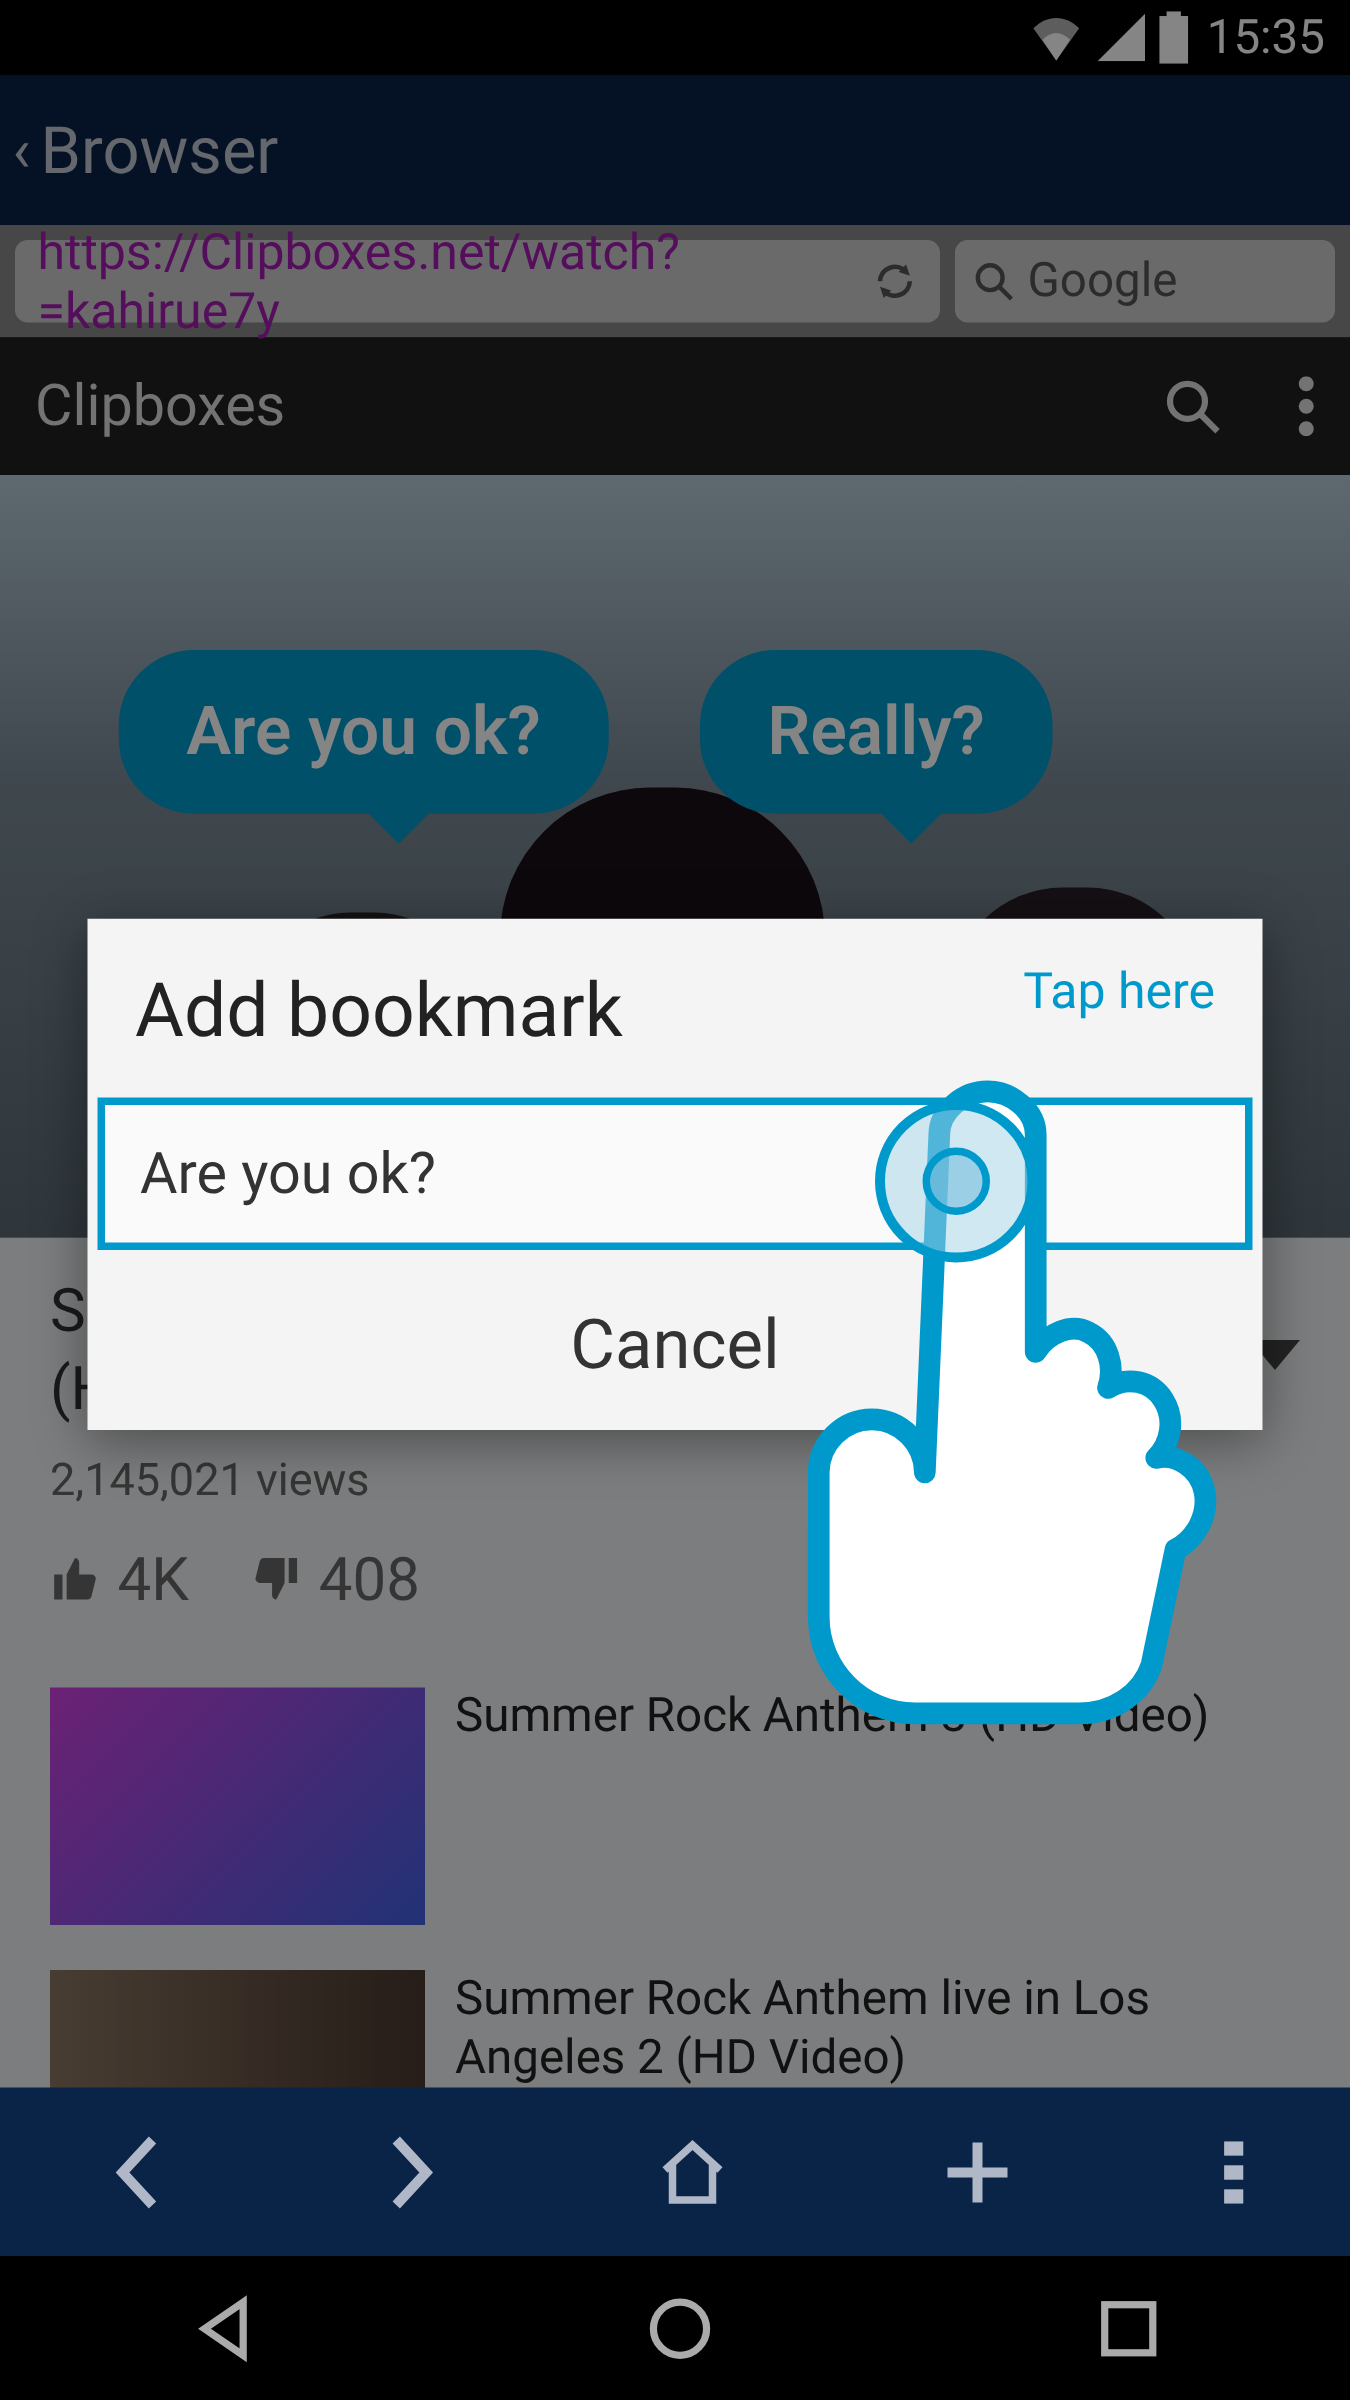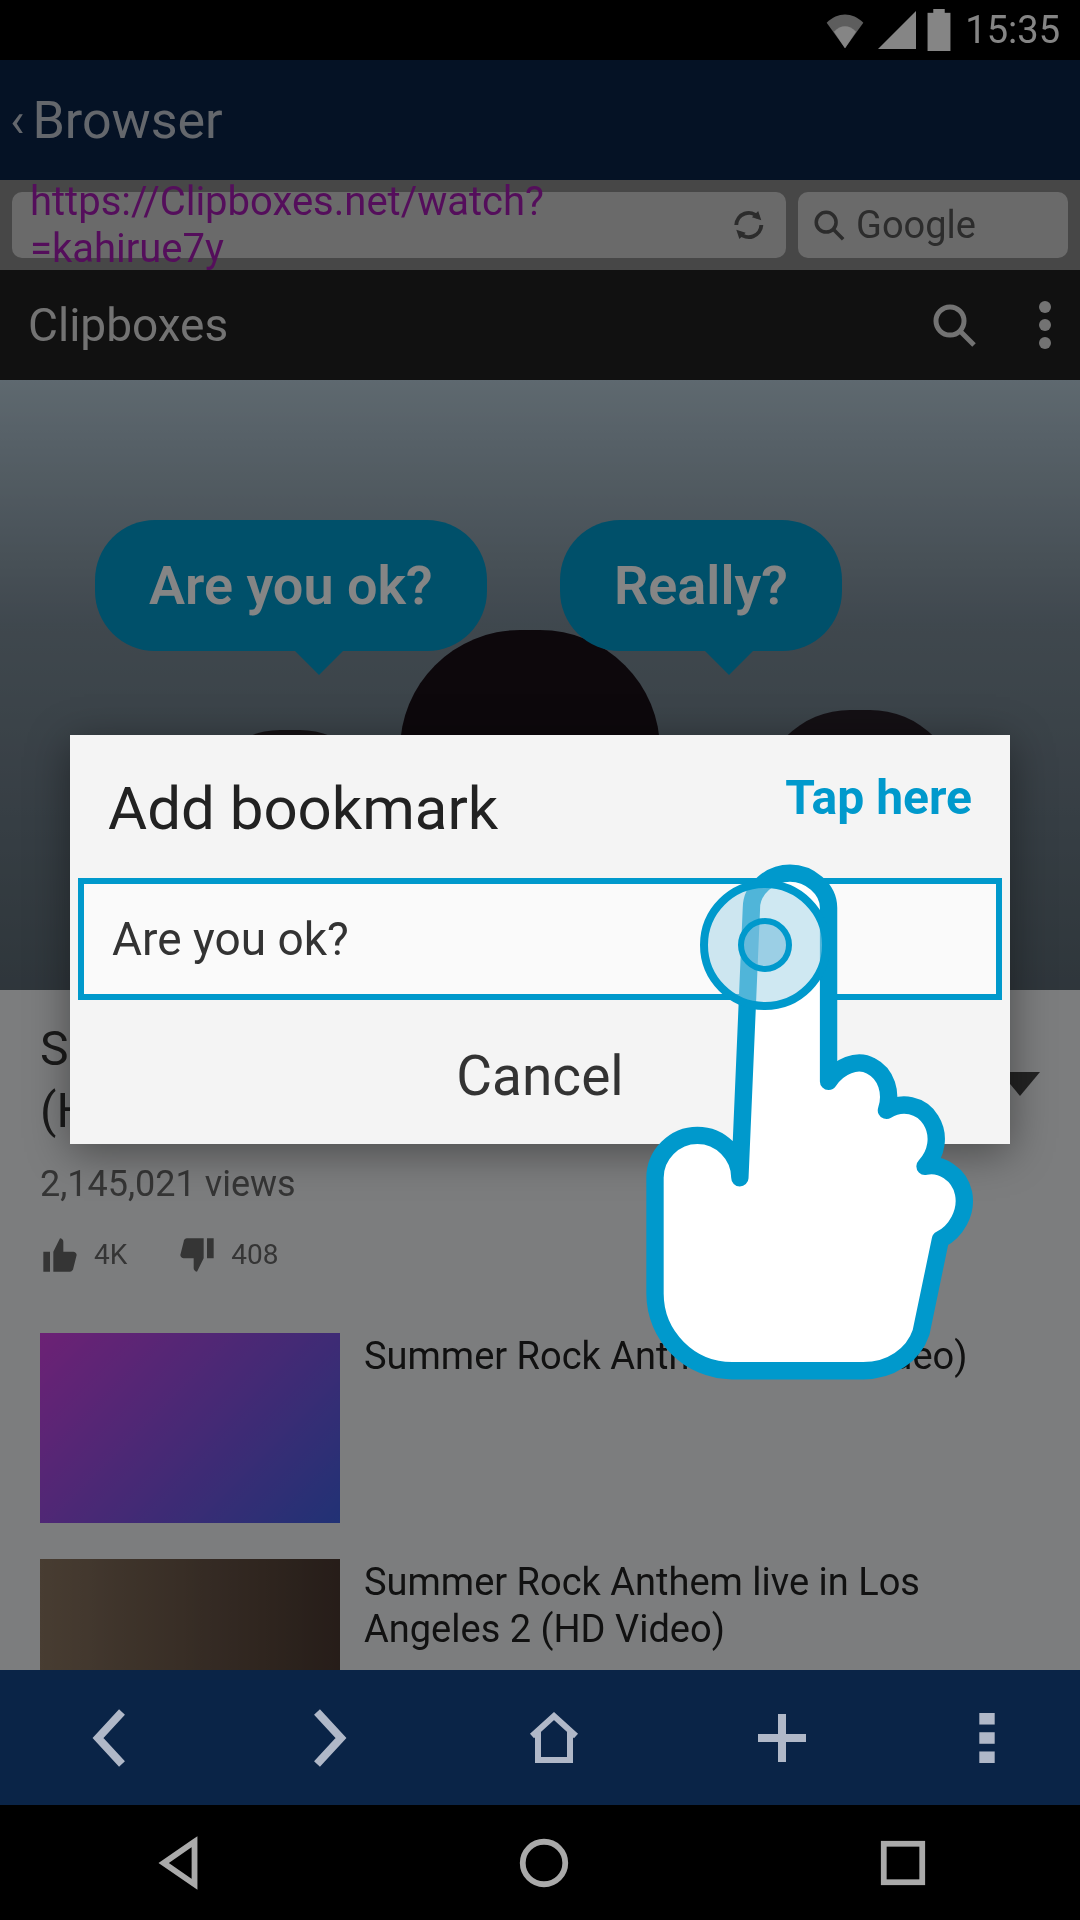--- a/index.html
+++ b/index.html
@@ -11,21 +11,21 @@
     
     
     .top-nav { height: 120px; background: #0a2447; display: flex; align-items: center; padding: 0 10px; color: #c0c5d0; }
     .back-chev { font-size: 48px; margin-right: 8px; }
     .top-nav-title { font-size: 52px; font-weight: 400; }
     
     
     .url-section { height: 90px; background: #888; display: flex; padding: 12px; gap: 12px; }
     .url-bar { flex: 1; background: #ccc; border-radius: 10px; display: flex; align-items: center; padding: 0 18px; font-size: 40px; color: #a21caf; justify-content: space-between; }
     .reload-icon { width: 38px; height: 38px; }
-    .search-box { width: 270px; background: #ccc; border-radius: 10px; display: flex; align-items: center; padding: 0 14px; font-size: 38px; color: #555; gap: 10px; }
+    .search-box { width: 304px; background: #ccc; border-radius: 10px; display: flex; align-items: center; padding: 0 14px; font-size: 38px; color: #555; gap: 10px; }
     
     
     .site-header { height: 110px; background: #222; display: flex; align-items: center; justify-content: space-between; padding: 0 28px; color: #ddd; }
     .site-title { font-size: 46px; }
     .site-actions { display: flex; gap: 60px; align-items: center; }
     
     
     .video-hero { height: 610px; background: linear-gradient(180deg, #b5c9d6 0%, #7a8a96 40%, #5a6872 100%); position: relative; overflow: hidden; }
     .crowd-silhouette { position: absolute; bottom: 0; left: 0; right: 0; height: 380px; }
     .person { position: absolute; background: rgba(30,30,40,0.9); border-radius: 50% 50% 0 0; }
@@ -36,21 +36,21 @@
     
     .bubble { position: absolute; background: #0099cc; color: #fff; font-size: 54px; font-weight: 600; padding: 34px 54px; border-radius: 60px; }
     .bubble1 { top: 140px; left: 95px; }
     .bubble2 { top: 140px; left: 560px; }
     .bubble-tail { position: absolute; bottom: -24px; left: 50%; width: 0; height: 0; border-left: 28px solid transparent; border-right: 28px solid transparent; border-top: 28px solid #0099cc; }
     
     
     .video-details { background: #eef0f2; padding: 28px 40px 40px; }
     .vtitle { font-size: 48px; color: #333; line-height: 1.3; }
     .vviews { font-size: 36px; color: #666; margin-top: 20px; }
-    .vactions { display: flex; gap: 50px; margin-top: 30px; align-items: flex-end; font-size: 28px; color: #666; }
+    .vactions { display: flex; gap: 50px; margin-top: 30px; align-items: flex-end; font-size: 48px; color: #666; }
     .thumb-group { display: flex; align-items: center; gap: 14px; }
     .expand-icon { position: absolute; right: 40px; top: 80px; }
     
     
     .related { background: #eef0f2; padding: 0 40px; }
     .related-item { display: flex; gap: 24px; padding: 18px 0; }
     .thumb { width: 300px; height: 190px; background: linear-gradient(135deg, #d040e0, #4060e0); position: relative; }
     .thumb2 { background: linear-gradient(90deg, #8a7560, #4a3830); }
     .rel-info { flex: 1; }
     .rel-title { font-size: 38px; color: #222; line-height: 1.25; }
@@ -59,21 +59,21 @@
     
     
     .bottom-toolbar { position: absolute; bottom: 115px; left: 0; right: 0; height: 135px; background: #0a2447; display: flex; align-items: center; justify-content: space-around; color: #b0b8c8; }
     
     
     .sys-nav { position: absolute; bottom: 0; left: 0; right: 0; height: 115px; background: #000; display: flex; align-items: center; justify-content: space-around; color: #aaa; }
     
     
     .modal { position: absolute; top: 735px; left: 70px; right: 70px; background: #f4f4f4; box-shadow: 0 8px 40px rgba(0,0,0,0.4); }
     .modal-title { font-size: 60px; color: #222; padding: 38px 38px 24px; }
-    .tap-here { position: absolute; right: 38px; top: 34px; font-size: 48px; font-weight: 700; color: #0099cc; }
+    .tap-here { position: absolute; right: 38px; top: 34px; font-size: 40px; font-weight: 400; color: #0099cc; }
     .modal-input { margin: 10px 8px 8px; background: #fafafa; border: 6px solid #0099cc; padding: 28px 28px; font-size: 46px; color: #333; }
     .modal-cancel { text-align: center; font-size: 55px; color: #333; padding: 36px; }
     
     
     .dimmer { position: absolute; inset: 0; background: rgba(0,0,0,0.48); }
     
     
     .hand-container { position: absolute; top: 850px; left: 570px; pointer-events: none; }
     .tap-circle { position: absolute; top: 30px; left: 130px; width: 130px; height: 130px; border-radius: 50%; background: rgba(160,210,230,0.5); border: 8px solid #0099cc; }
     .tap-circle-inner { position: absolute; top: 30px; left: 30px; width: 54px; height: 54px; border-radius: 50%; background: rgba(120,190,220,0.6); border: 6px solid #0099cc; }

